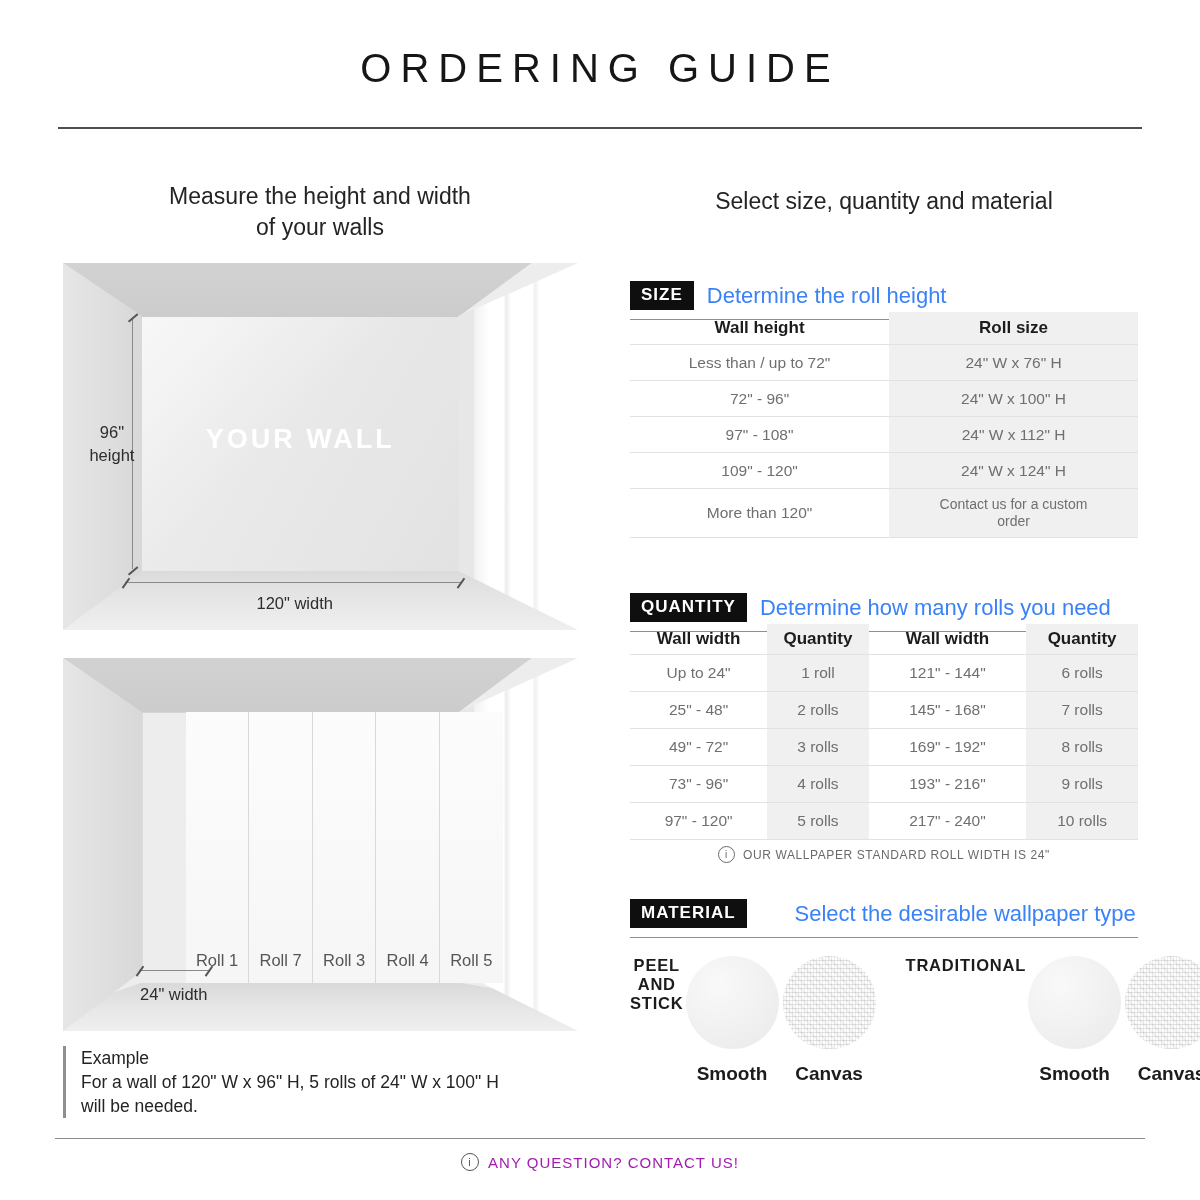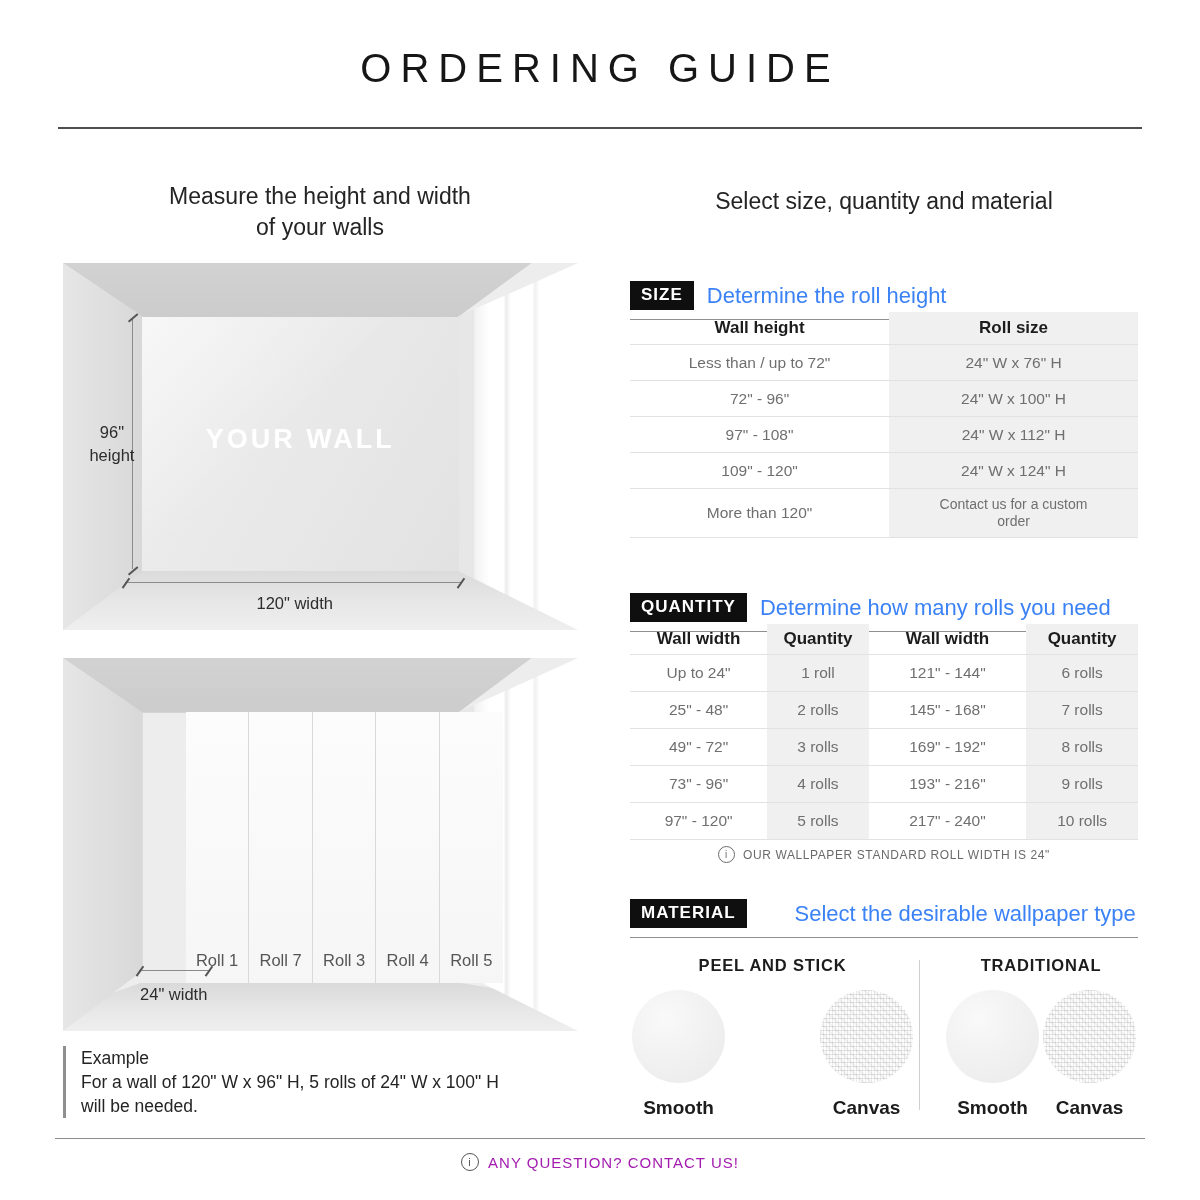--- a/index.html
+++ b/index.html
@@ -93,21 +93,21 @@
   .footnote{position:absolute;left:630px;top:846px;width:508px;display:flex;
            justify-content:center;align-items:center;gap:8px;font-size:12px;
            letter-spacing:0.6px;color:#6a6a6a;}
   .info-circle{width:15px;height:15px;border:1px solid #6a6a6a;border-radius:50%;
            display:inline-flex;align-items:center;justify-content:center;
            font-size:10px;color:#6a6a6a;flex:0 0 auto;}
   .info-circle::before{content:"i";}
 
   
   #material-body{position:absolute;left:630px;top:956px;width:508px;display:flex;}
-  .mat-group{display:flex;flex-direction:column;justify-content:center;}
+  .mat-group{display:flex;flex-direction:row;justify-content:center;}
   .mat-group.g1{width:300px;}
   .mat-group.g2{flex:1;padding-left:10px;}
   .mat-name{text-align:center;font-size:16.5px;font-weight:700;letter-spacing:0.8px;
            color:#1c1c1c;margin-bottom:15px;}
   .swatch-row{display:flex;justify-content:space-between;}
   .swatch-cell{width:97px;display:flex;flex-direction:column;align-items:center;}
   .swatch{width:93px;height:93px;border-radius:50%;}
   .swatch.smooth{background:radial-gradient(circle at 35% 30%,#f9f9f9,#eeeeee 70%,#e9e9e9);}
   .swatch.fabric{background-color:#f1f1f1;
       background-image:repeating-linear-gradient(0deg,rgba(255,255,255,.9) 0 1px,rgba(0,0,0,0.05) 1px 2px,rgba(0,0,0,0) 2px 3px),

